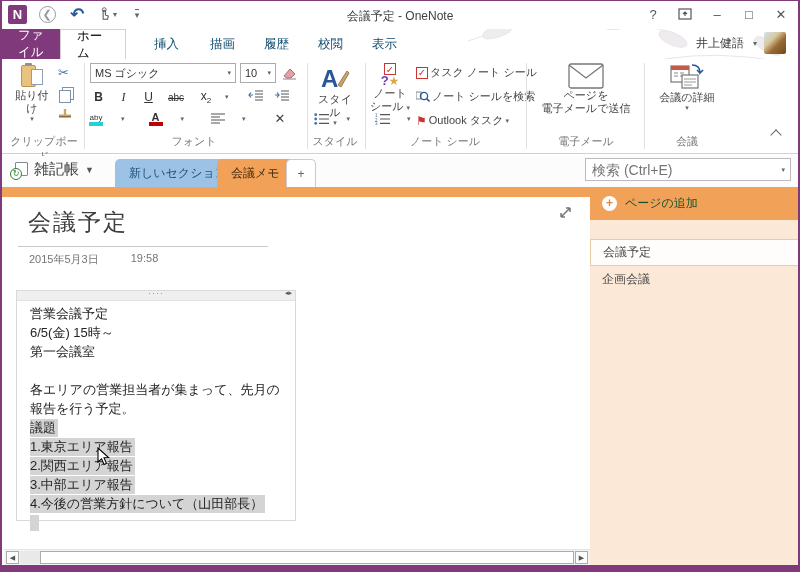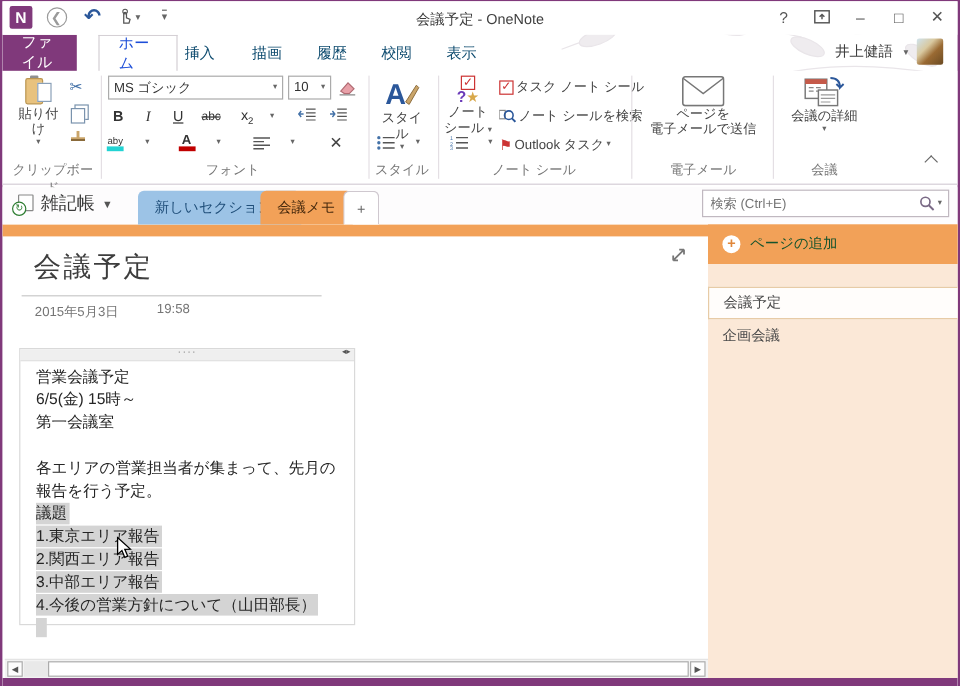--- a/index.html
+++ b/index.html
@@ -22,21 +22,21 @@
   .undo-glyph { color:#2b579a; font-size:17px; font-weight:bold; transform:scaleX(-1); }
   .mini-drop { font-size:8px; color:#666; margin-left:2px; }
   #win-title { position:absolute; left:0; right:0; top:7px; text-align:center; font-size:12px; color:#3f3f3f; z-index:1; }
   #win-controls { position:absolute; right:4px; top:2px; display:flex; gap:6px; z-index:2; }
   .win-btn { width:26px; height:22px; display:flex; align-items:center; justify-content:center; color:#555; font-size:13px; cursor:pointer; }
 
   
   #tabrow { left:0; top:28px; width:100%; height:30px; background:transparent; z-index:4; }
   .rtab { position:absolute; top:0; height:30px; display:flex; align-items:center; justify-content:center; padding:0 16px; font-size:12.5px; color:#0c4a6e; cursor:pointer; }
   #tab-file { left:0; width:62px; background:#80397B; color:#fff; }
-  #tab-home { left:80px; width:66px; background:#fff; color:#1d4ed8; border:1px solid #d5d0d5; border-bottom:none; }
+  #tab-home { left:58px; width:66px; background:#fff; color:#000000; border:1px solid #d5d0d5; border-bottom:none; }
   #tab-insert { left:136px; } #tab-draw { left:192px; } #tab-history { left:246px; } #tab-review { left:300px; } #tab-view { left:354px; }
   #user-area { position:absolute; right:12px; top:31px; display:flex; align-items:center; gap:7px; z-index:6; }
   #user-name { font-size:12px; color:#3f3f3f; }
   #avatar { width:22px; height:22px; border-radius:2px;
     background:linear-gradient(135deg,#cfe3ef 0%,#d9c9a0 35%,#9a6a33 60%,#6a4a22 100%); }
 
   
   #ribbon { left:0; top:58px; width:100%; height:95px; background:#fff; border-bottom:1px solid #d5ced6; z-index:3; }
   .gsep { position:absolute; top:4px; height:86px; width:1px; background:#e4dfe4; }
   .glabel { position:absolute; top:75px; font-size:11px; color:#777; text-align:center; }
@@ -70,21 +70,21 @@
   #notebook { position:absolute; left:8px; top:4px; display:flex; align-items:center; gap:6px; cursor:pointer; }
   #notebook-name { font-size:15px; color:#3c3c3c;font-family:Liberation Serif, serif; }
   .book-ic { position:relative; width:18px; height:16px; }
   .book-ic .pg { position:absolute; right:0; top:0; width:13px; height:14px; background:#fff; border:1px solid #888; border-radius:1px; }
   .book-ic .sync { position:absolute; left:0; bottom:-2px; width:12px; height:12px; border-radius:50%; background:#fff; border:1px solid #2e7d32; color:#2e7d32; font-size:8px; line-height:10px; text-align:center; }
   .sec-tab { position:absolute; top:3px; height:28px; display:flex; align-items:center; padding:0 14px; font-size:12px; border-radius:5px 5px 0 0; cursor:pointer; }
   #sec-blue { left:113px; background:#9cc3e6; color:#1f4e79; }
   #sec-active { left:215px; background:#F2A158; color:#46290d; }
   #sec-new { left:284px; width:30px; justify-content:center; background:#fff; border:1px solid #cfc8cf; border-bottom:none; color:#666; }
   #searchbox { position:absolute; right:7px; top:2px; width:206px; height:23px; border:1px solid #c0b8c0; background:#fff; display:flex; align-items:center; }
-  #searchbox input { flex:1; border:none; outline:none; font-size:11px; color:#555; padding:0 6px; font-family:inherit; background:transparent; }
+  #searchbox input { flex:1; border:none; outline:none; font-size:14px; color:#555; padding:0 6px; font-family:inherit; background:transparent; }
   #orange-strip { left:0; top:186px; width:100%; height:10px; background:#F2A158; z-index:2; }
 
   
   #canvas { left:2px; top:196px; width:586px; height:352px; background:#fff; z-index:1; }
   #page-title { position:absolute; left:24px; top:10px; font-size:23px; letter-spacing:2px; color:#3d3d3d; cursor:text; }
   #title-rule { position:absolute; left:14px; top:49px; width:250px; height:1px; background:#c9c9c9; }
   #date-line { position:absolute; left:25px; top:55px; font-size:11px; color:#757575; display:flex; gap:32px; }
   #expand-ic { position:absolute; right:16px; top:8px; width:16px; height:16px; color:#777; cursor:pointer; }
 
   #note-container { position:absolute; left:12px; top:93px; width:280px; height:231px; border:1px solid #d9d9d9; background:#fff; }

